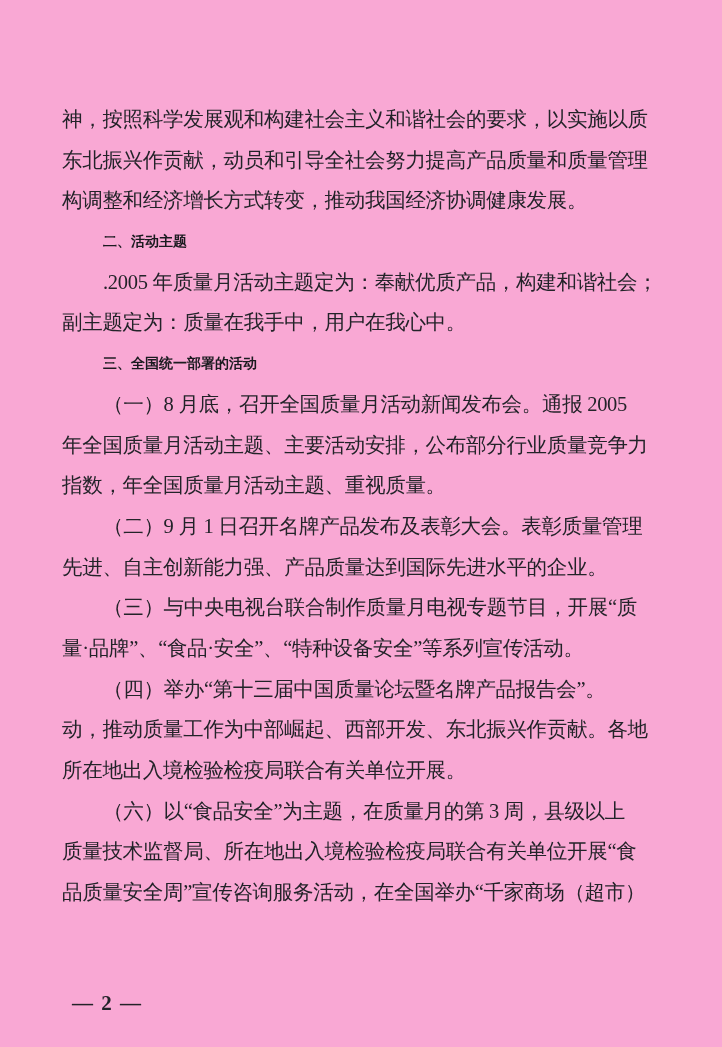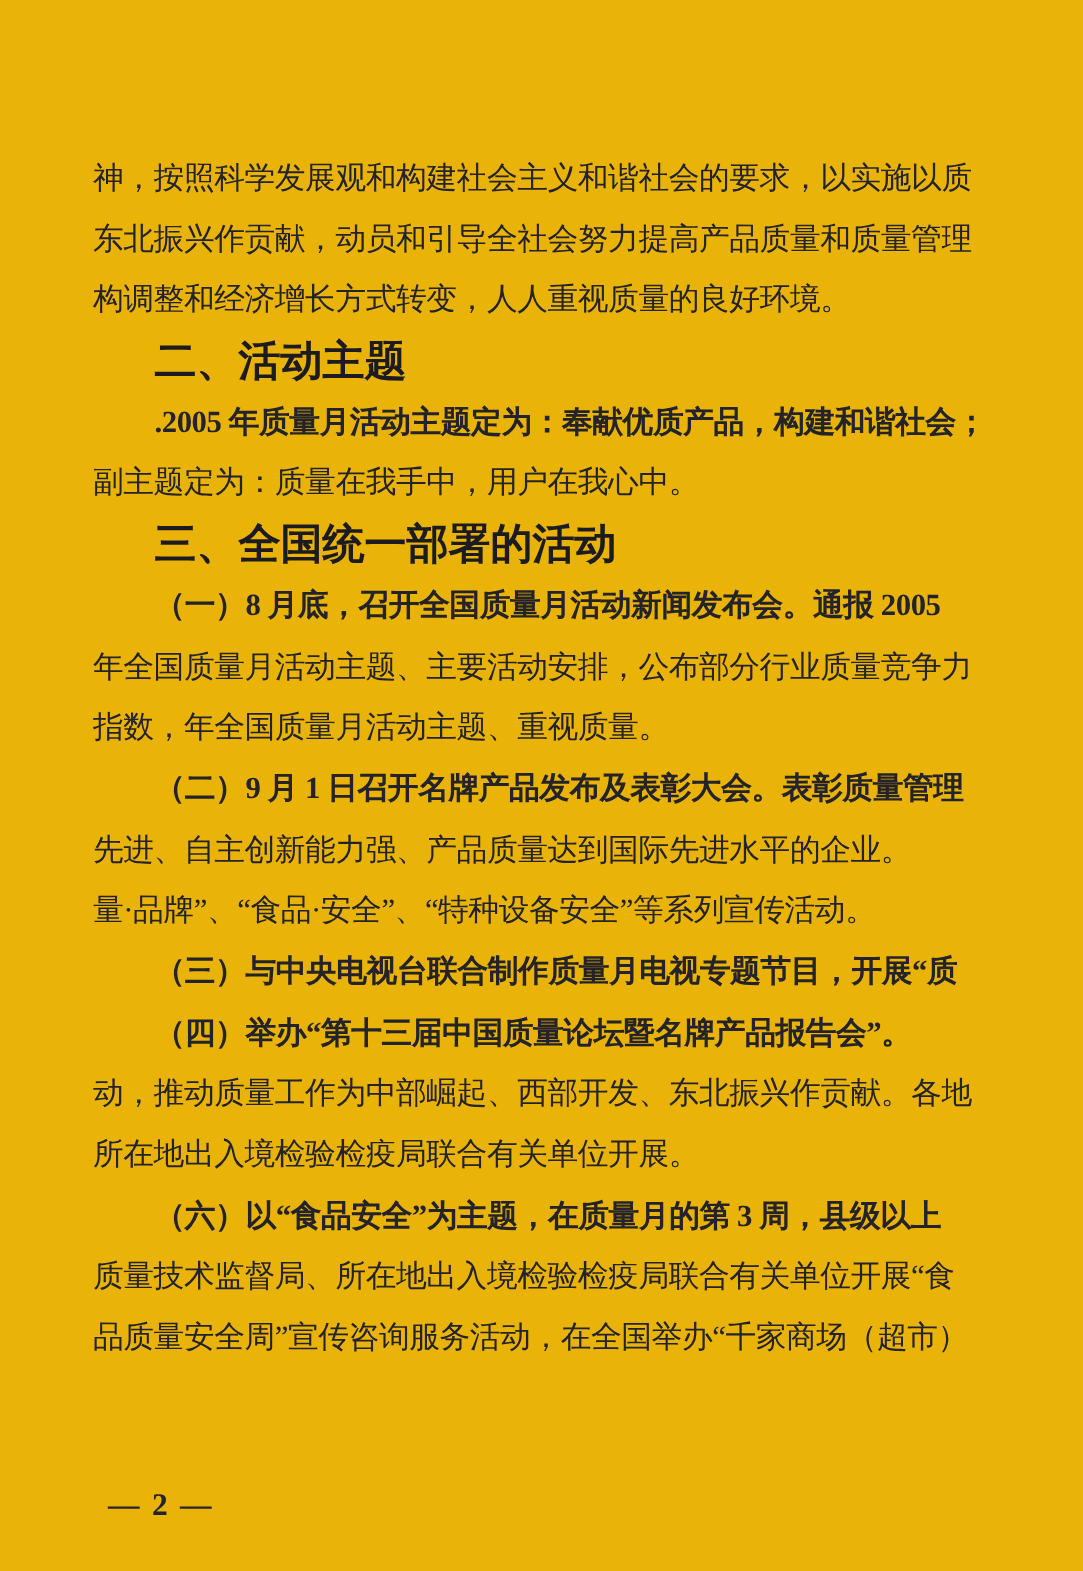--- a/index.html
+++ b/index.html
@@ -4,47 +4,46 @@
 <style>
   html, body {
     margin: 0;
     padding: 0;
     background: #ffffff;
   }
   .sheet {
     position: relative;
     width: 722px;
     height: 1047px;
-    background: #eab308;
+    background: #f9a8d4;
     overflow: hidden;
     color: #222228;
     font-family: "Liberation Serif", "DejaVu Serif", serif;
   }
   .doc {
     position: absolute;
     left: 62px;
     top: 99px;
     width: 594px;
   }
   .line {
     height: 40.7px;
     line-height: 40.7px;
     font-size: 20.5px;
     letter-spacing: -0.3px;
     white-space: nowrap;
     color: #232329;
   }
   .line.indent {
     padding-left: 41px;
-    font-weight: bold;
   }
   .line.heading {
     font-family: "Liberation Sans", "DejaVu Sans", sans-serif;
     font-weight: bold;
-    font-size: 28px;
+    font-size: 14px;
     letter-spacing: 0px;
     color: #1b1b20;
   }
   .footer {
     position: absolute;
     left: 72px;
     top: 988px;
     height: 30px;
     line-height: 30px;
     font-size: 21px;
@@ -54,32 +53,32 @@
     font-family: "Liberation Serif", "DejaVu Serif", serif;
   }
 </style>
 </head>
 <body>
 
 <div class="sheet">
   <div class="doc" id="doc">
       <div class="line">神，按照科学发展观和构建社会主义和谐社会的要求，以实施以质</div>
       <div class="line">东北振兴作贡献，动员和引导全社会努力提高产品质量和质量管理</div>
-      <div class="line">构调整和经济增长方式转变，人人重视质量的良好环境。</div>
+      <div class="line">构调整和经济增长方式转变，推动我国经济协调健康发展。</div>
       <div class="line heading indent">二、活动主题</div>
       <div class="line indent">.2005 年质量月活动主题定为：奉献优质产品，构建和谐社会；</div>
       <div class="line">副主题定为：质量在我手中，用户在我心中。</div>
       <div class="line heading indent">三、全国统一部署的活动</div>
       <div class="line indent">（一）8 月底，召开全国质量月活动新闻发布会。通报 2005</div>
       <div class="line">年全国质量月活动主题、主要活动安排，公布部分行业质量竞争力</div>
       <div class="line">指数，年全国质量月活动主题、重视质量。</div>
       <div class="line indent">（二）9 月 1 日召开名牌产品发布及表彰大会。表彰质量管理</div>
       <div class="line">先进、自主创新能力强、产品质量达到国际先进水平的企业。</div>
+      <div class="line indent">（三）与中央电视台联合制作质量月电视专题节目，开展“质</div>
       <div class="line">量·品牌”、“食品·安全”、“特种设备安全”等系列宣传活动。</div>
-      <div class="line indent">（三）与中央电视台联合制作质量月电视专题节目，开展“质</div>
       <div class="line indent">（四）举办“第十三届中国质量论坛暨名牌产品报告会”。</div>
       <div class="line">动，推动质量工作为中部崛起、西部开发、东北振兴作贡献。各地</div>
       <div class="line">所在地出入境检验检疫局联合有关单位开展。</div>
       <div class="line indent">（六）以“食品安全”为主题，在质量月的第 3 周，县级以上</div>
       <div class="line">质量技术监督局、所在地出入境检验检疫局联合有关单位开展“食</div>
       <div class="line">品质量安全周”宣传咨询服务活动，在全国举办“千家商场（超市）</div>
     </div>
   <div class="footer">
     <span>— 2 —</span>
   </div>

